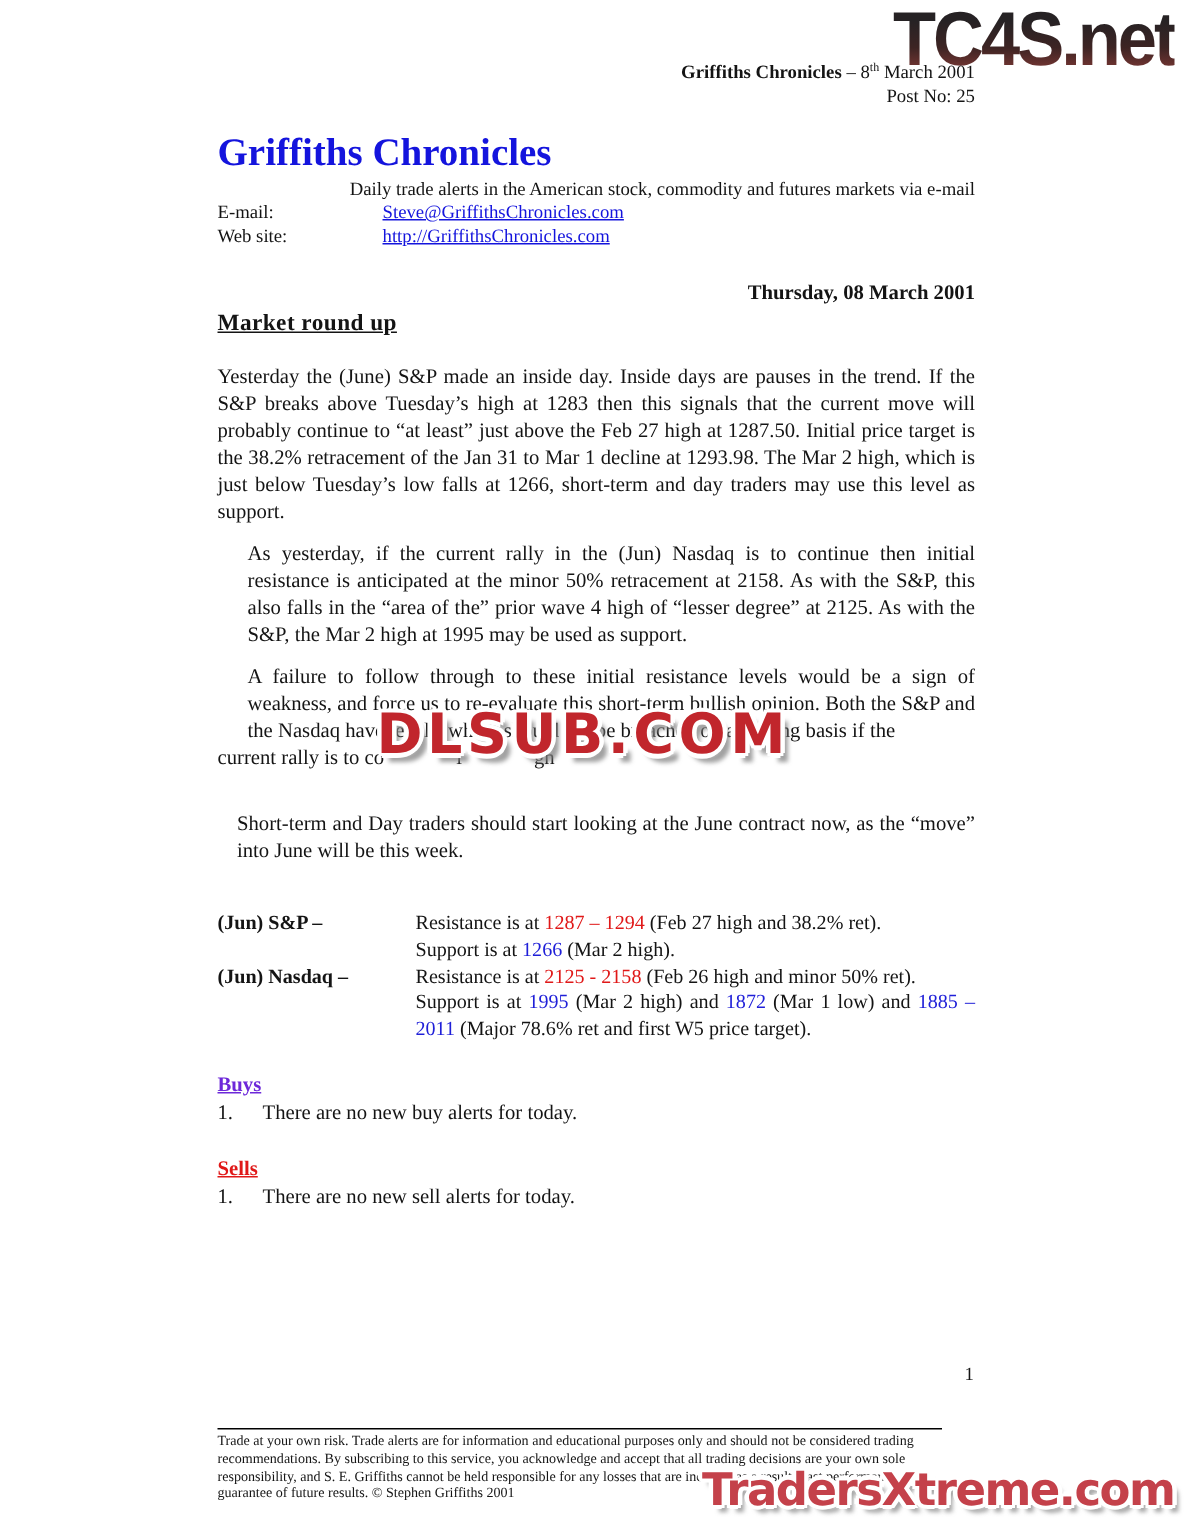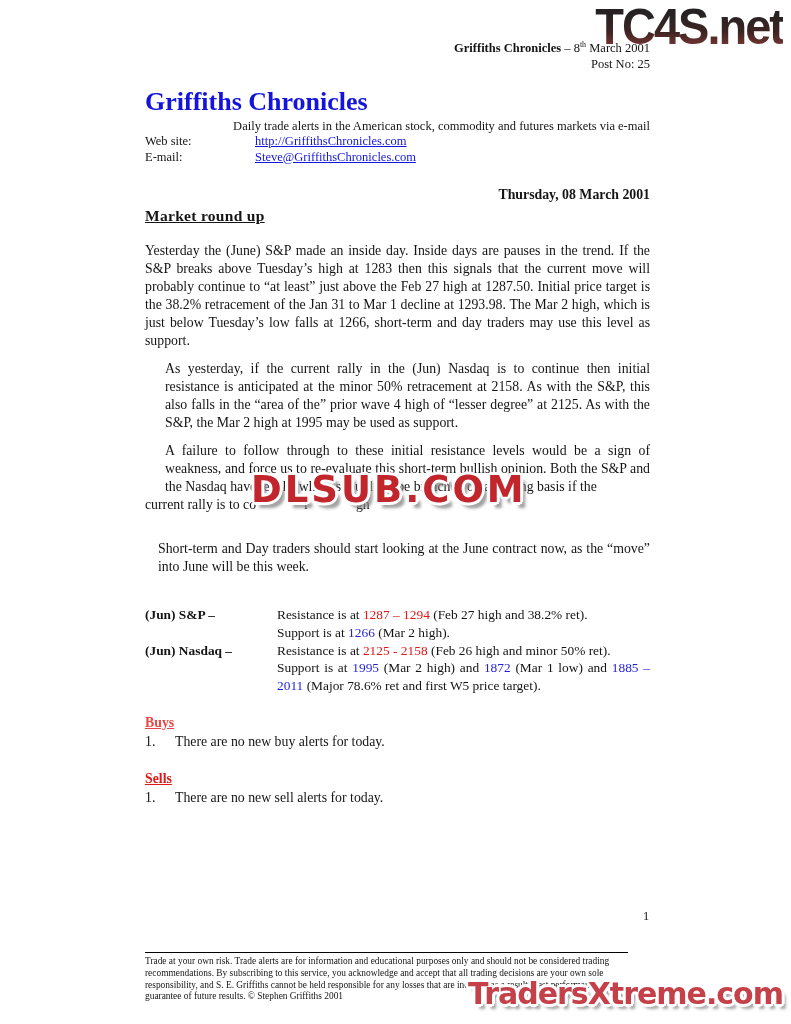--- a/index.html
+++ b/index.html
@@ -78,21 +78,21 @@
   .level-row { display: flex; }
   .level-label { width: 132px; flex-shrink: 0; font-weight: bold; }
   .level-content { width: 373px; text-align: justify; }
   .num-red { color: #e01818; }
   .num-blue { color: #1f1fd8; }
 
   .alerts-head { margin-top: 44px; }
   .sub-head {
     font-size: 13.8px; font-weight: bold; text-decoration: underline; margin-top: 20px;
   }
-  .sub-head.blue { color: #ef4444; text-decoration: underline; }
+  .sub-head.blue { color: #6d28d9; text-decoration: underline; }
   .sub-head.red { color: #e01818; }
   .alert-item { display: flex; font-size: 13.8px; line-height: 18px; margin-top: 2px; }
   .alert-num { width: 30px; flex-shrink: 0; }
 
   
   .footer {
     position: absolute; left: 145px; top: 952px; width: 483px;
     border-top: 1.5px solid #000; padding-top: 3px;
     font-size: 9.4px; line-height: 11.8px; text-align: left;
   }
@@ -106,26 +106,26 @@
 <div class="header-ref">
   <div><b>Griffiths Chronicles</b><span> – 8</span><sup>th</sup><span> March 2001</span></div>
   <div>Post No: 25</div>
 </div>
 
 <div class="page-col">
 
   <div class="mast-title">Griffiths Chronicles</div>
   <div class="tagline">Daily trade alerts in the American stock, commodity and futures markets via e-mail</div>
   <div class="contact-row">
+    <span class="contact-label">E-mail:</span>
+    <a class="link">Steve@GriffithsChronicles.com</a>
+  </div>
+  <div class="contact-row">
     <span class="contact-label">Web site:</span>
     <a class="link">http://GriffithsChronicles.com</a>
-  </div>
-  <div class="contact-row">
-    <span class="contact-label">E-mail:</span>
-    <a class="link">Steve@GriffithsChronicles.com</a>
   </div>
 
   <div class="date-line">Thursday, 08 March 2001</div>
   <div class="section-head">Market round up</div>
 
   <div>
       <div class="para">Yesterday the (June) S&amp;P made an inside day. Inside days are pauses in the trend. If the S&amp;P breaks above Tuesday’s high at 1283 then this signals that the current move will probably continue to “at least” just above the Feb 27 high at 1287.50. Initial price target is the 38.2% retracement of the Jan 31 to Mar 1 decline at 1293.98. The Mar 2 high, which is just below Tuesday’s low falls at 1266, short-term and day traders may use this level as support.</div>
       <div class="para">As yesterday, if the current rally in the (Jun) Nasdaq is to continue then initial resistance is anticipated at the minor 50% retracement at 2158. As with the S&amp;P, this also falls in the “area of the” prior wave 4 high of “lesser degree” at 2125. As with the S&amp;P, the Mar 2 high at 1995 may be used as support.</div>
       <div class="para">A failure to follow through to these initial resistance levels would be a sign of weakness, and force us to re-evaluate this short-term bullish opinion. Both the S&amp;P and the Nasdaq have levels, which should not be breached on a closing basis if the</div>
       <div class="para-tail"><span>current rally is to co</span><span class="frag">i</span><span class="frag">gh</span></div>

